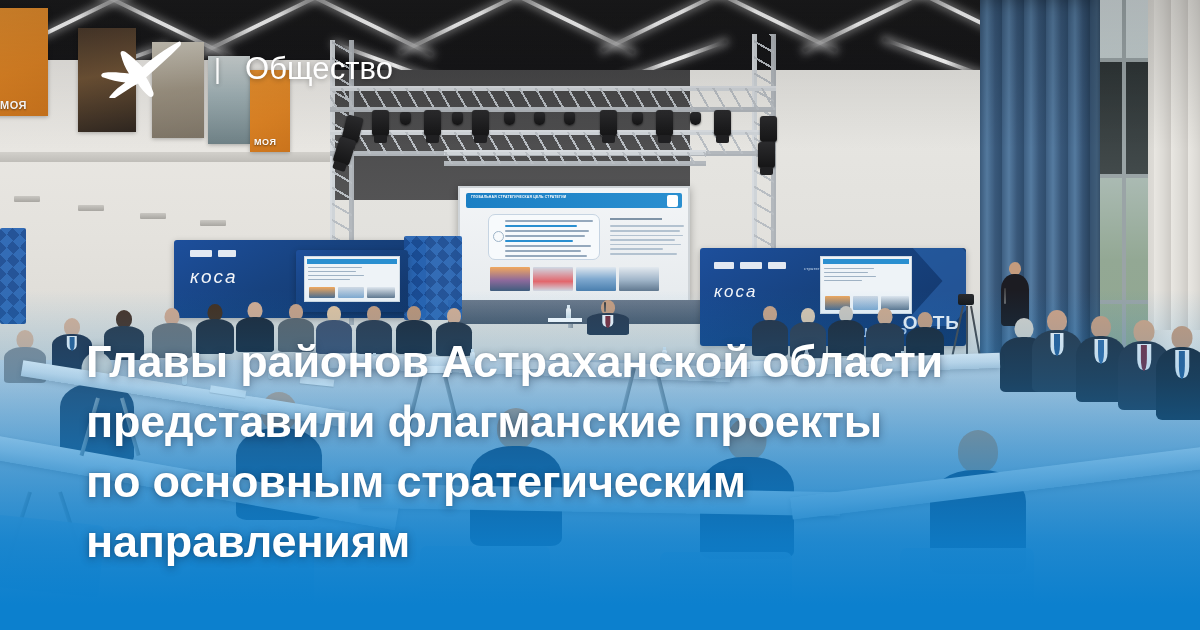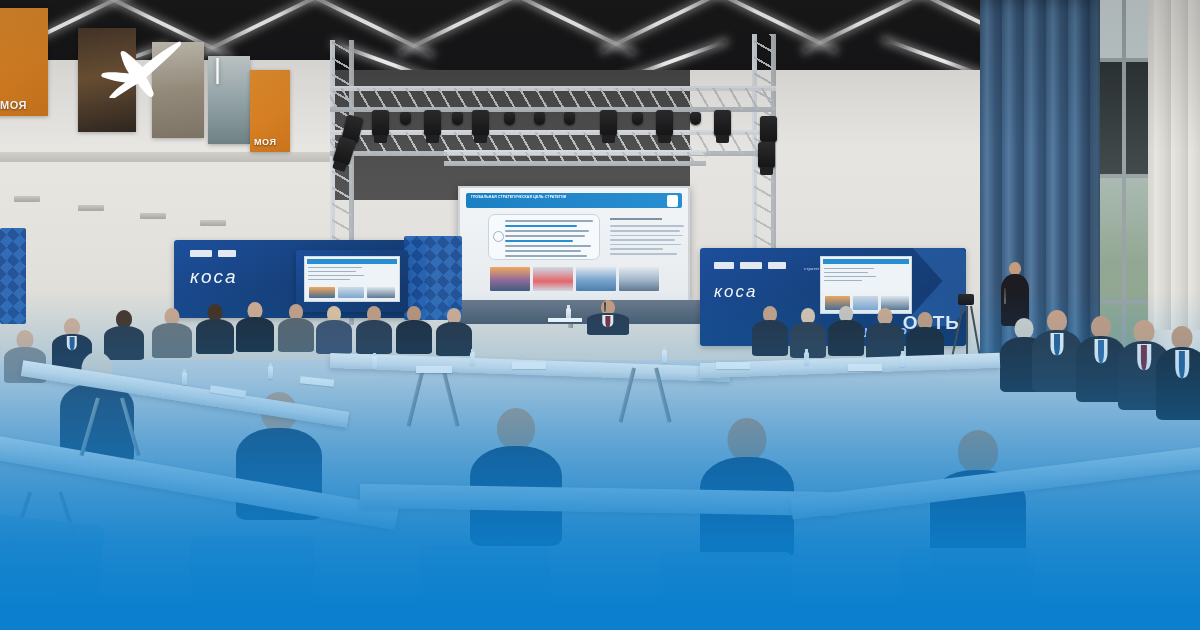--- a/index.html
+++ b/index.html
@@ -699,16 +699,21 @@
 
   <div class="header">
     <svg class="logo-bird" viewBox="0 0 100 64" aria-hidden="true">
       <path fill="#ffffff" d="M95 2 C80 10 66 20 55 30 C49 24 43 18 36 13 C33 11 30 12 31 16 C33 24 36 31 40 37
                C31 36 22 35 13 36 C9 36.5 8 40 12 41.5 C20 44.5 28 46 36 47
                C30 51 24 56 19 62 C17 64.5 20 67 23 65 C32 59 41 53 50 48
                C53 53 57 58 62 62 C65 64 68 62 67 58 C65 52 62 46 59 41
                C71 31 84 19 96 7 C98.5 4.5 97.5 0.8 95 2 Z"></path>
     </svg>
     <span class="sep">|</span>
+    <span class="rubric">Общество</span>
   </div>
 
+  <h1 class="headline">Главы районов Астраханской области
+представили флагманские проекты
+по основным стратегическим
+направлениям</h1>
 
 </div>
 
 </body></html>

